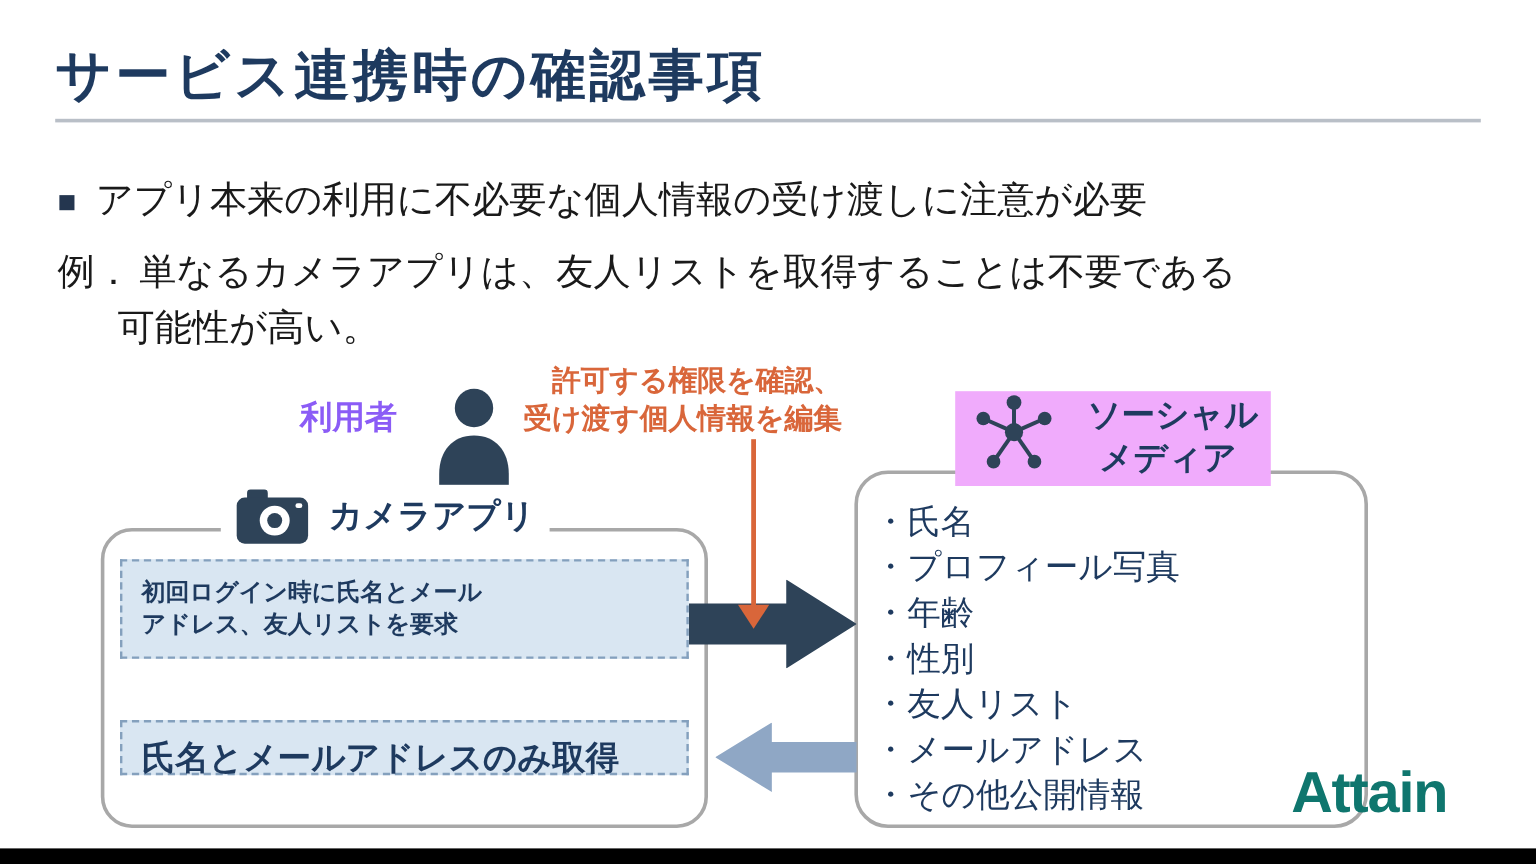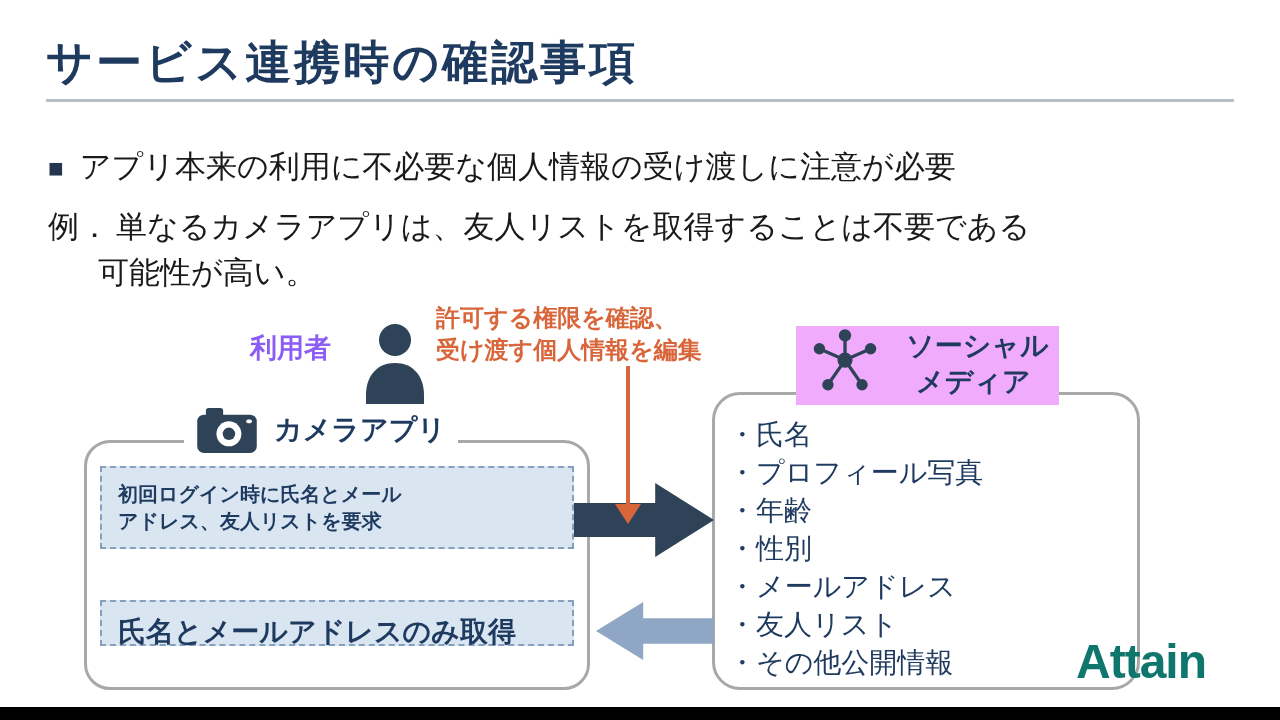--- a/index.html
+++ b/index.html
@@ -22,21 +22,21 @@
   .kp-marker { color:#24364f; font-size:26px; margin-right:16px; }
   .example1 { position:absolute; left:48px; top:206px; font-size:31px; color:#1a1a1a; white-space:nowrap; }
   .example1 .prefix { margin-right:6px; }
   .example2 { position:absolute; left:98px; top:252px; font-size:31px; color:#1a1a1a; white-space:nowrap; }
 
   .user-label { position:absolute; left:250px; top:330px; font-size:27px; font-weight:bold; color:#8b5cf6; }
   .person-icon { position:absolute; left:360px; top:322px; width:70px; height:86px; }
 
   .perm-note {
     position:absolute; left:436px; top:302px;
-    font-size:24px; font-weight:bold; color:#d9663a; line-height:1.35; white-space:nowrap;
+    font-size:24px; font-weight:bold; color:#d9663a; line-height:1.35; white-space:nowrap;text-align:right;
   }
   .orange-stem { position:absolute; left:626px; top:366px; width:4px; height:140px; background:#d9663a; z-index:4; }
   .orange-head {
     position:absolute; left:615px; top:504px; width:0; height:0; z-index:4;
     border-left:13px solid transparent; border-right:13px solid transparent; border-top:20px solid #d9663a;
   }
 
   .camera-box {
     position:absolute; left:84px; top:440px; width:506px; height:250px;
     border:3px solid #a8a8a8; border-radius:26px; background:transparent; z-index:1;
@@ -167,21 +167,21 @@
       <div class="line1">ソーシャル</div>
       <div class="line2">メディア</div>
     </div>
   </div>
 
   <div class="sm-list">
     <div class="sm-item">・氏名</div>
     <div class="sm-item">・プロフィール写真</div>
     <div class="sm-item">・年齢</div>
     <div class="sm-item">・性別</div>
+    <div class="sm-item">・友人リスト</div>
     <div class="sm-item">・メールアドレス</div>
-    <div class="sm-item">・友人リスト</div>
     <div class="sm-item">・その他公開情報</div>
   </div>
 
   <div class="logo">Attain</div>
   <div class="bottom-bar"></div>
 
 </div>
 
 </body></html>

